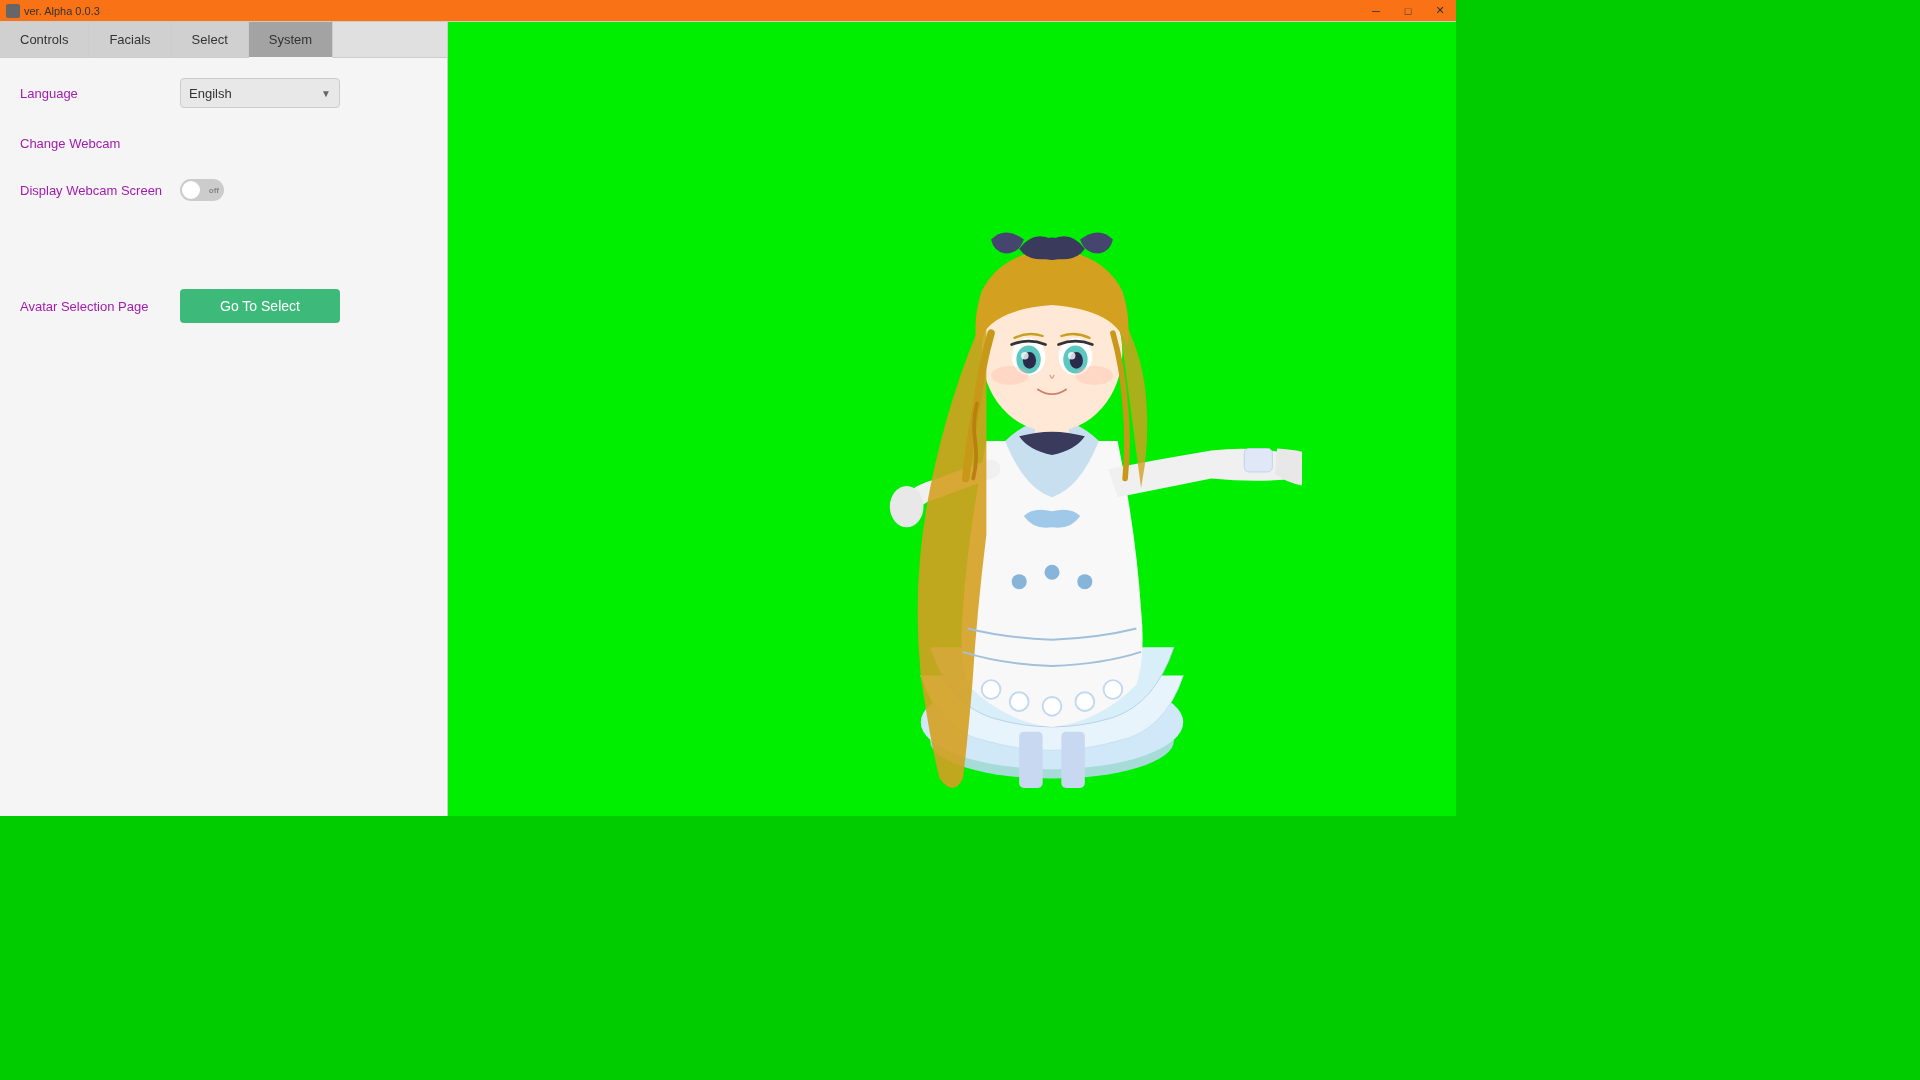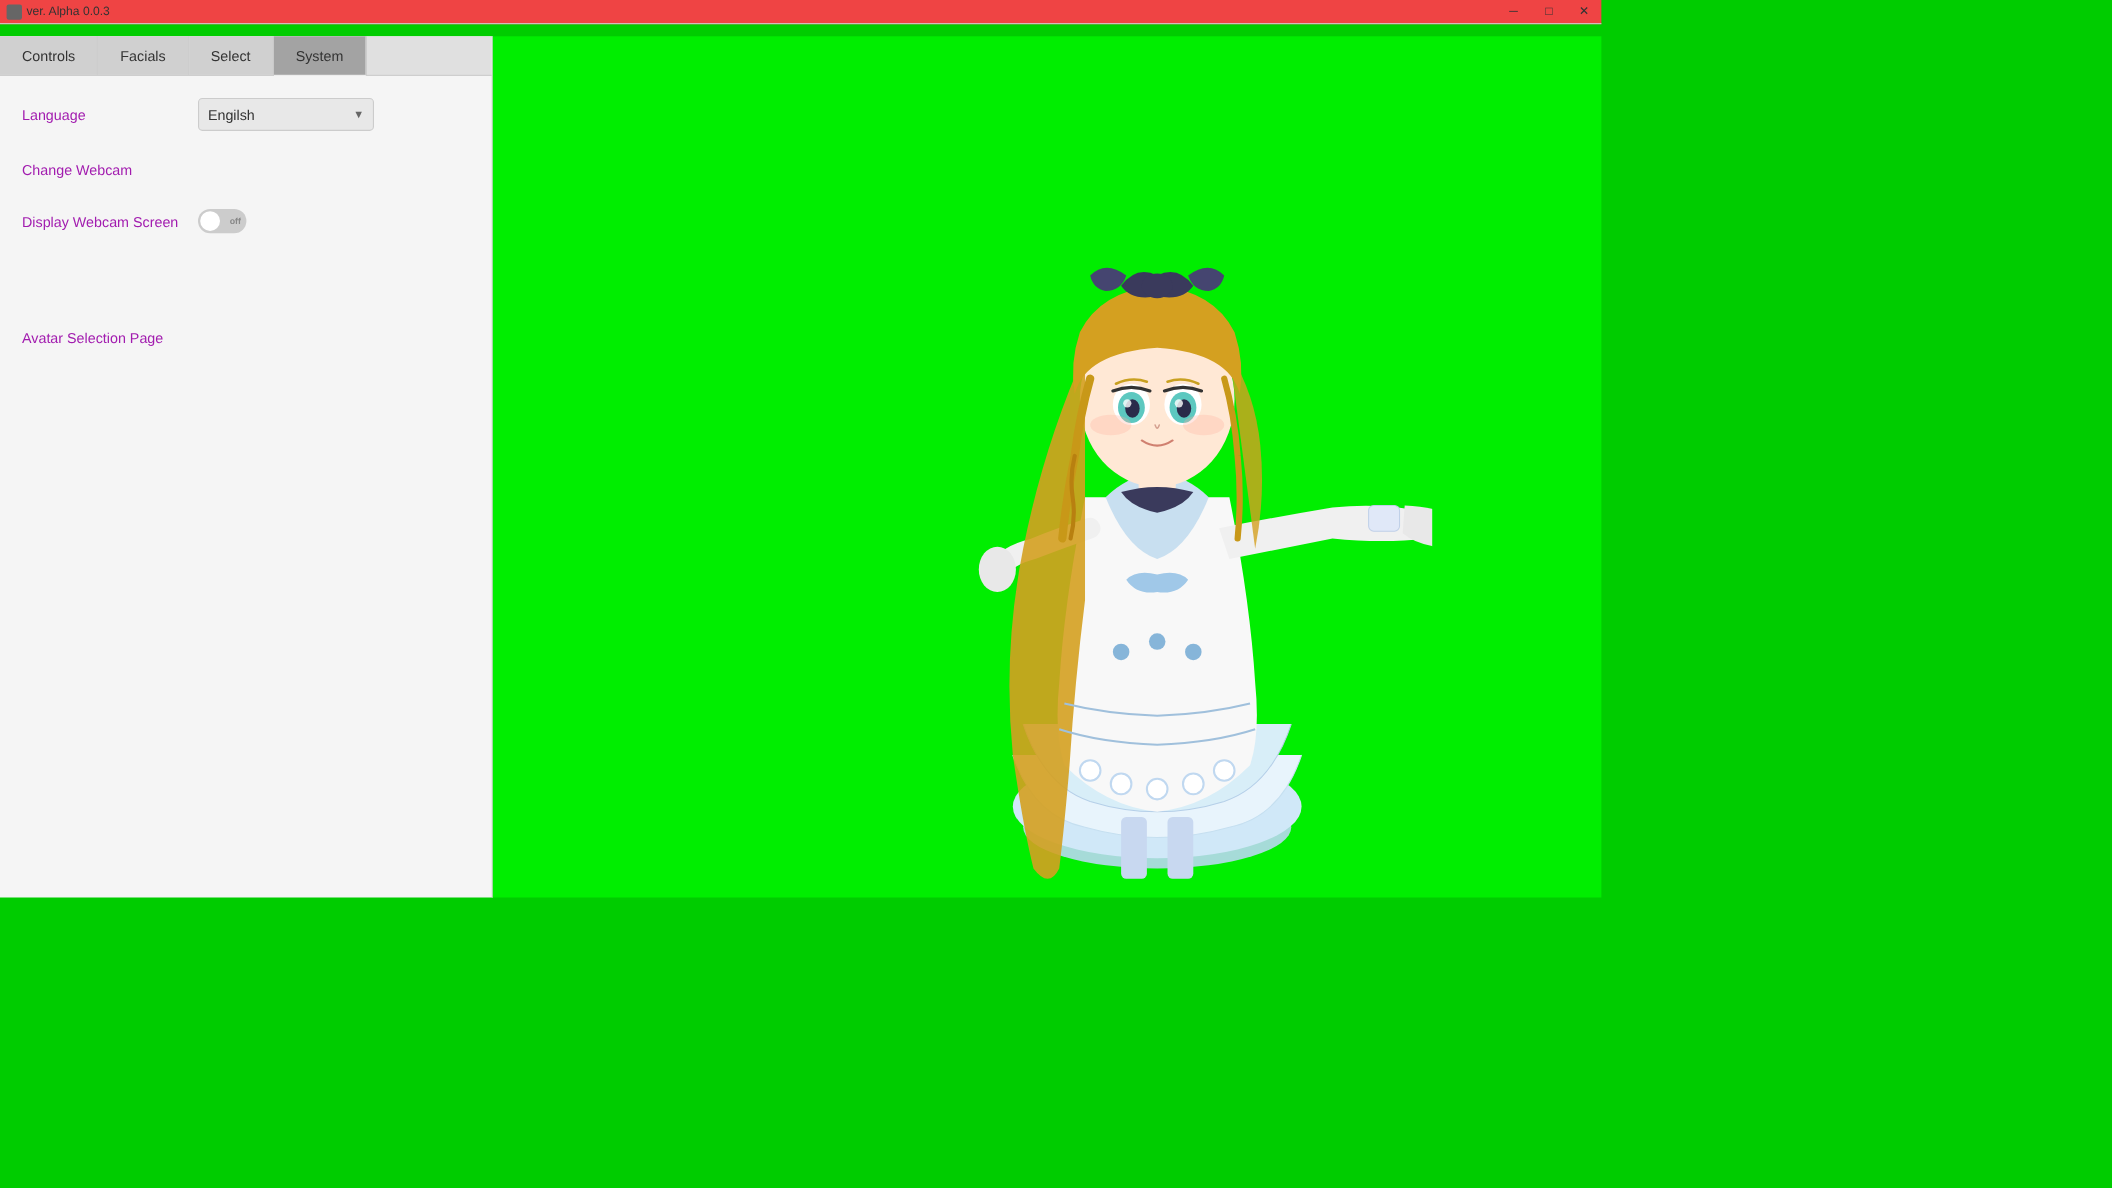--- a/index.html
+++ b/index.html
@@ -18,21 +18,21 @@
       position: relative;
     }
 
     
     .title-bar {
       position: absolute;
       top: 0;
       left: 0;
       width: 1456px;
       height: 22px;
-      background: #ef4444;
+      background: #f97316;
       display: flex;
       align-items: center;
       justify-content: space-between;
       z-index: 100;
       border-bottom: 1px solid #ccc;
     }
 
     .title-bar-left {
       display: flex;
       align-items: center;
@@ -66,21 +66,21 @@
       cursor: pointer;
       font-size: 11px;
       color: #333;
       background: transparent;
       border: none;
     }
 
     
     .main-container {
       position: absolute;
-      top: 33px;
+      top: 22px;
       left: 0;
       width: 1456px;
       height: 794px;
       display: flex;
     }
 
     
     .left-panel {
       width: 448px;
       height: 794px;
@@ -334,20 +334,23 @@
             <span class="toggle-label-off">off</span>
           </div>
         </div>
       </div>
 
 
       <div style="height: 60px;"></div>
 
       <div class="setting-row">
         <span class="setting-label">Avatar Selection Page</span>
+        <div class="setting-control">
+          <button class="btn-select">Go To Select</button>
+        </div>
       </div>
 
     </div>
   </div>
 
   <div class="right-panel">
 
     <div class="avatar-container">
       <svg class="avatar-svg" viewBox="0 0 500 800" xmlns="http://www.w3.org/2000/svg">
 

